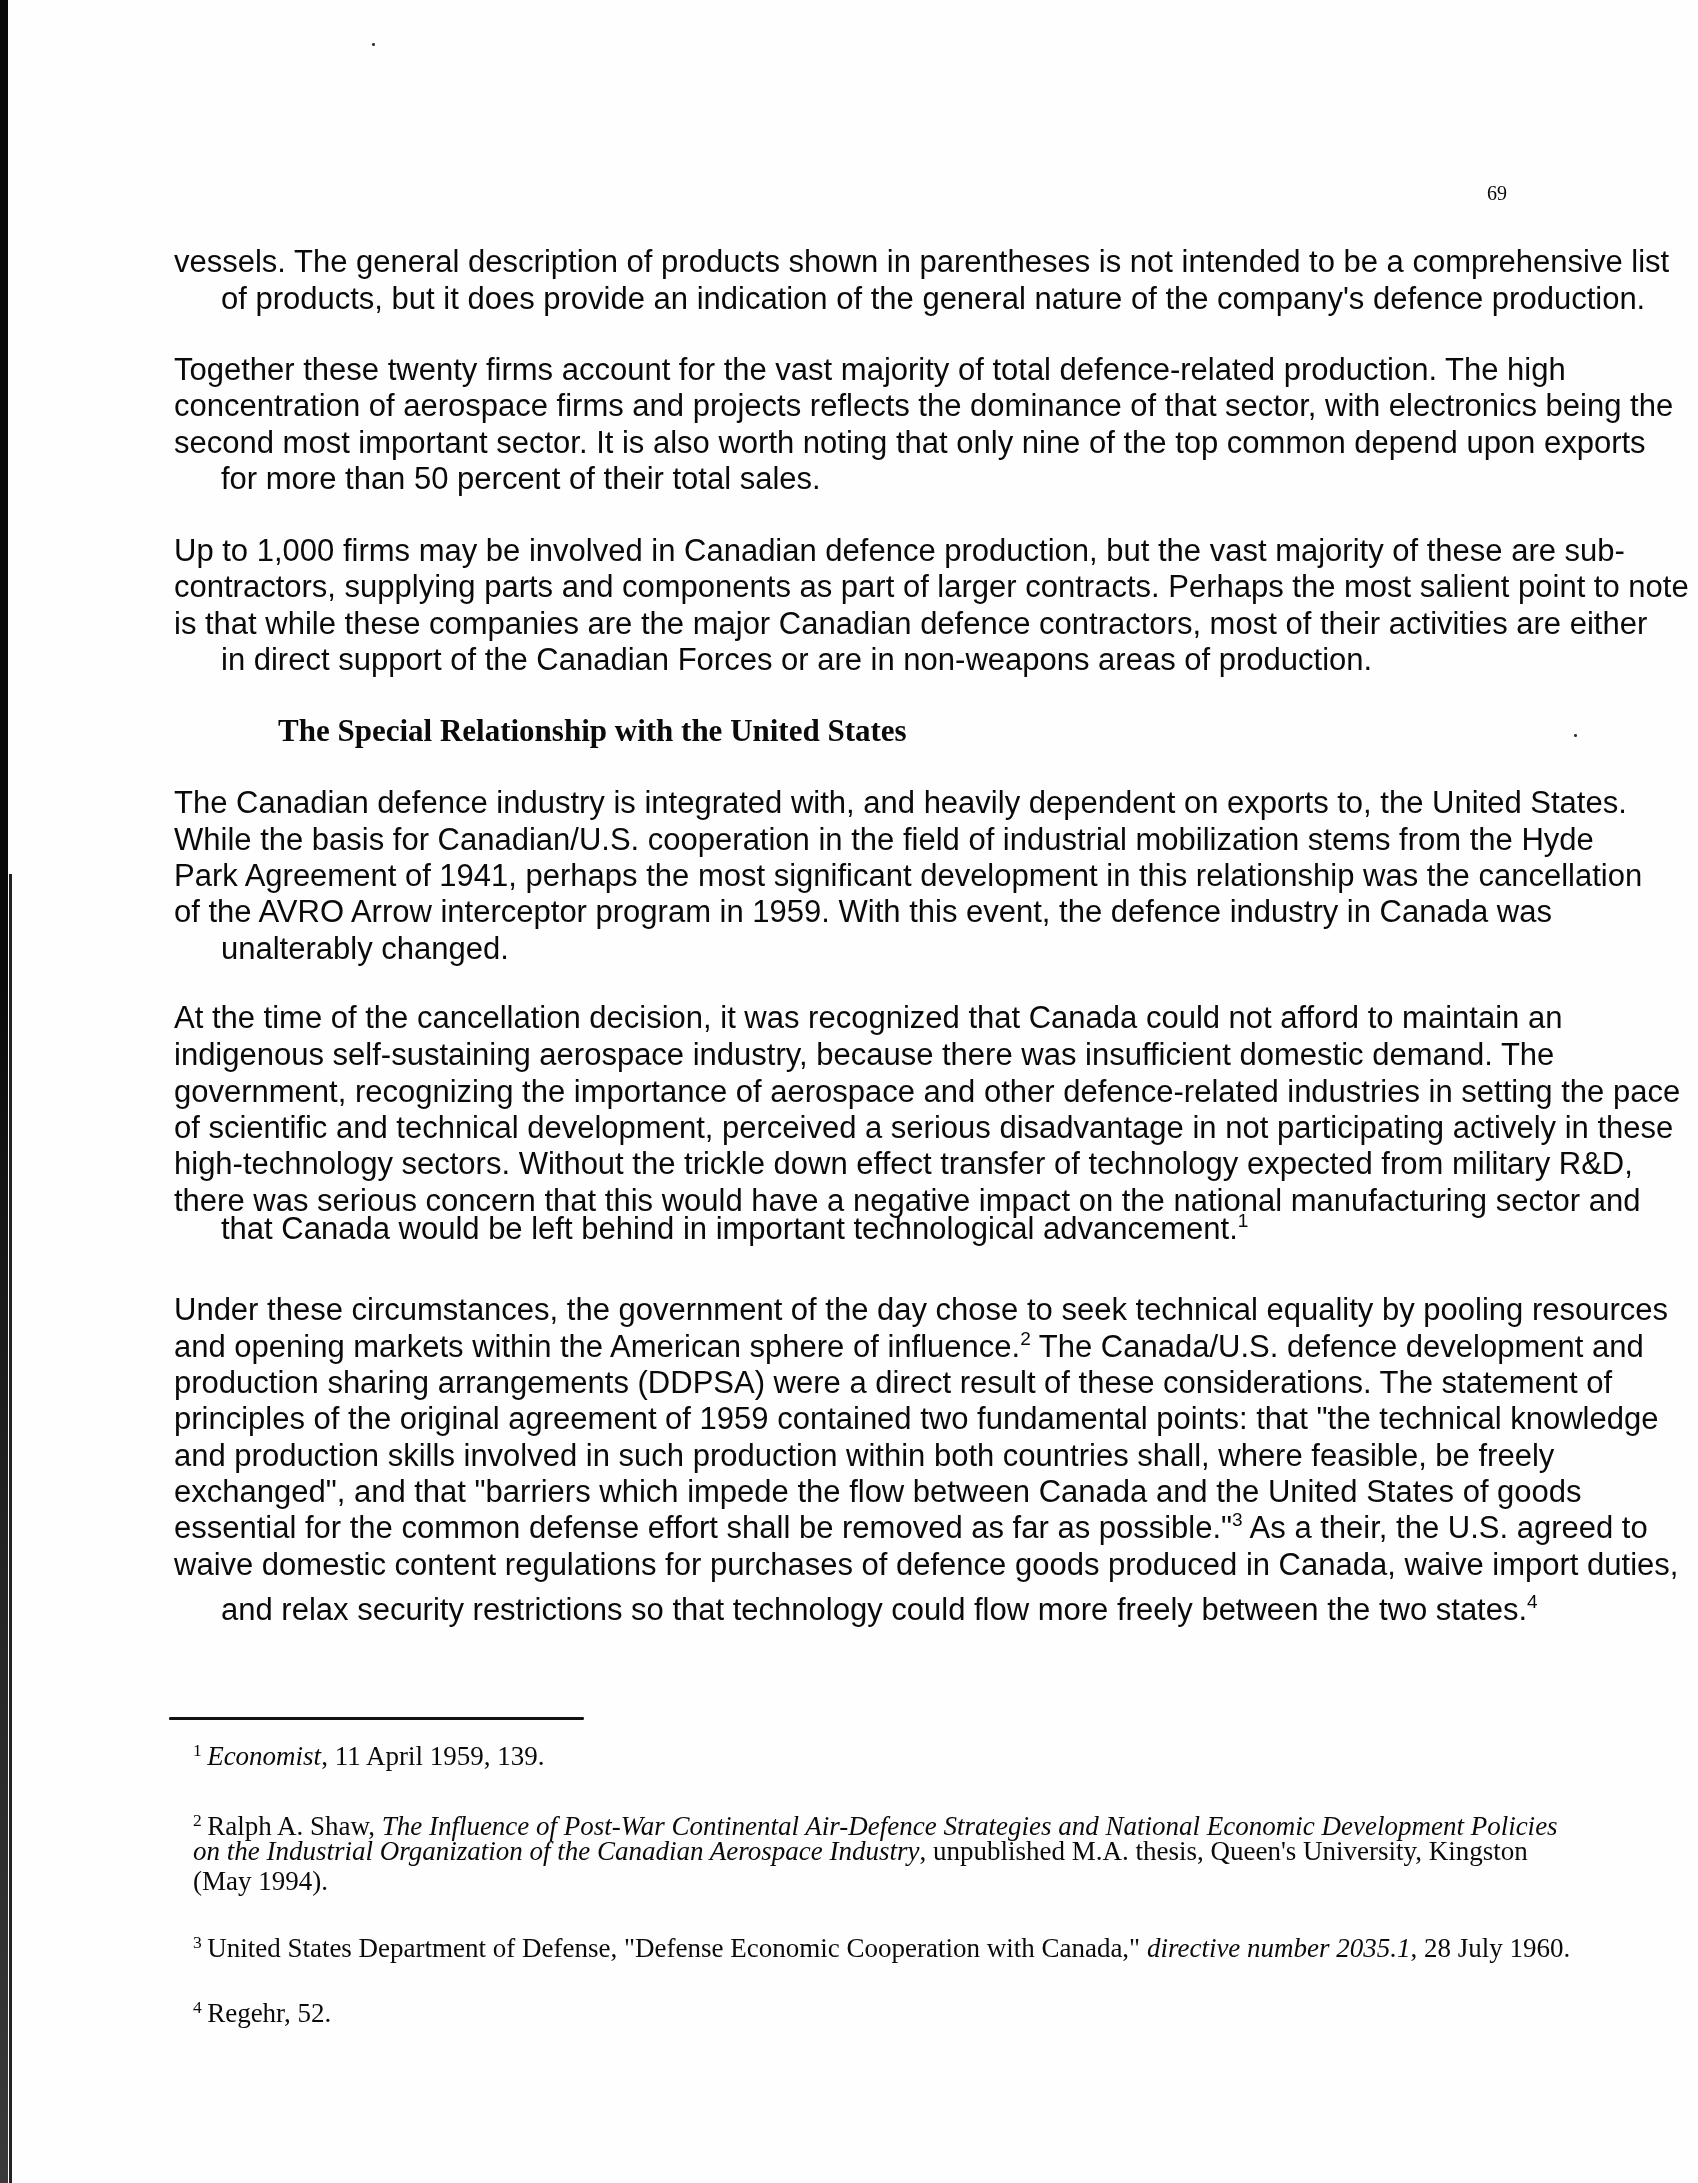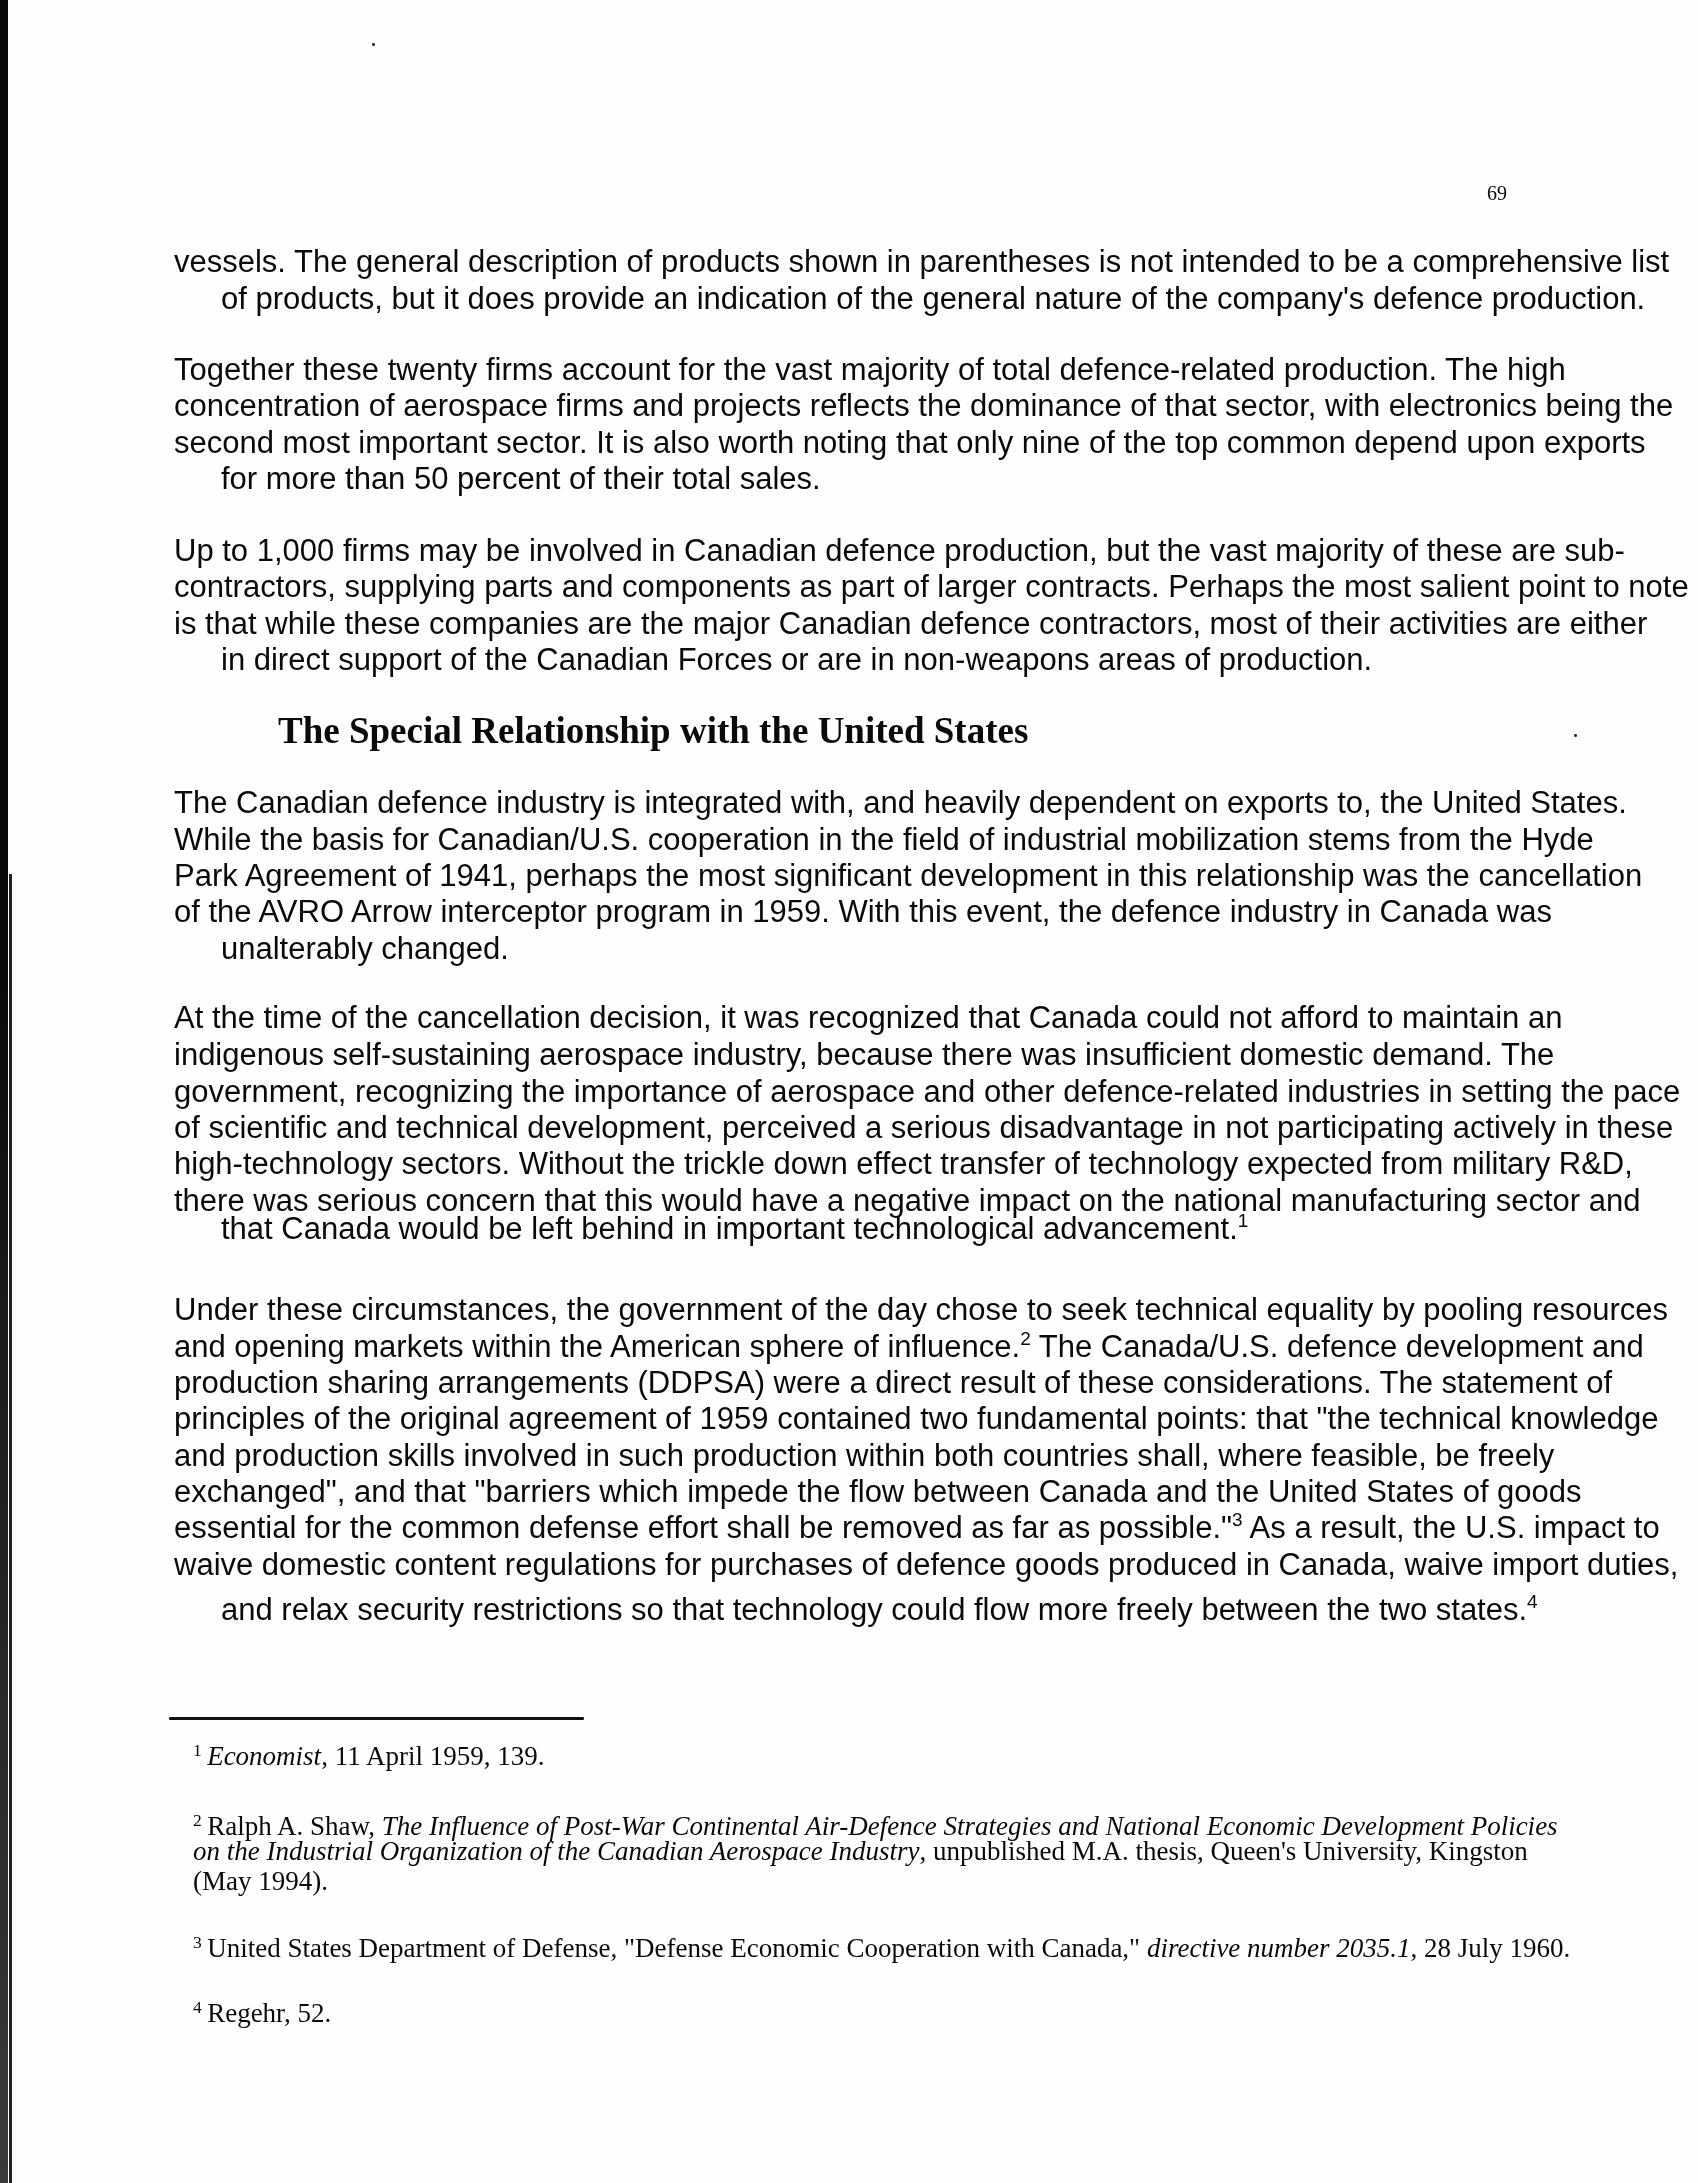--- a/index.html
+++ b/index.html
@@ -8,21 +8,21 @@
   .scan-border { position: absolute; left: 0; top: 0; width: 8px; height: 2183px;
     background: linear-gradient(to bottom, #0a0a0a 0%, #0a0a0a 45%, #1a1a1a 60%, #3a3a3a 100%); }
   .scan-border2 { position: absolute; left: 9.4px; top: 874px; width: 2.7px; height: 1309px; background: #222; }
   .line { position: absolute; left: 174px; width: 1336px; height: 38px; line-height: 38px;
     font-family: Liberation Sans, sans-serif; font-size: 31px; color: #0a0a0a;
     white-space: nowrap; text-align: justify; text-align-last: justify; overflow: visible; }
   .line.last { text-align-last: left; margin-left: 47px; }
   .pagenum { position: absolute; left: 1446px; width: 61px; top: 174px; text-align: right;
     font-family: "Liberation Serif", serif; font-size: 20px; line-height: 38px; color: #0a0a0a; }
   .heading { position: absolute; left: 278px; font-family: "Liberation Serif", serif; font-weight: bold;
-    font-size: 37px; line-height: 38px; color: #0a0a0a; white-space: nowrap; }
+    font-size: 31px; line-height: 38px; color: #0a0a0a; white-space: nowrap; }
   .rule { position: absolute; left: 169px; top: 1717px; width: 415px; height: 3.4px; background: #111; border-radius: 1.3px; }
   .fn { position: absolute; left: 169px; width: 1298px; font-family: "Liberation Serif", serif;
     font-size: 27px; line-height: 31px; height: 31px; color: #0a0a0a; white-space: nowrap; margin-left: 24px; }
   .fn .num { font-size: 17.5px; vertical-align: 9.4px; margin-right: 5.4px; }
   .fn i { font-style: italic; }
   sup.ref { font-size: 19px; vertical-align: 12px; line-height: 0; }
   .speck { position: absolute; background: #333; border-radius: 50%; }
 </style>
 </head>
 <body>
@@ -75,21 +75,21 @@
     <div class="line last" style="top:1210px"><span>that Canada would be left behind in important technological advancement.</span><sup class="ref">1</sup></div>
   </div>
 
   <div>
     <div class="line" style="top:1291px">Under these circumstances, the government of the day chose to seek technical equality by pooling resources</div>
     <div class="line" style="top:1328px"><span>and opening markets within the American sphere of influence.</span><sup class="ref">2</sup><span> The Canada/U.S. defence development and</span></div>
     <div class="line" style="top:1364px">production sharing arrangements (DDPSA) were a direct result of these considerations. The statement of</div>
     <div class="line" style="top:1400px">principles of the original agreement of 1959 contained two fundamental points: that "the technical knowledge</div>
     <div class="line" style="top:1437px">and production skills involved in such production within both countries shall, where feasible, be freely</div>
     <div class="line" style="top:1473px">exchanged", and that "barriers which impede the flow between Canada and the United States of goods</div>
-    <div class="line" style="top:1509px"><span>essential for the common defense effort shall be removed as far as possible."</span><sup class="ref">3</sup><span> As a result, the U.S. impact to</span></div>
+    <div class="line" style="top:1509px"><span>essential for the common defense effort shall be removed as far as possible."</span><sup class="ref">3</sup><span> As a their, the U.S. agreed to</span></div>
     <div class="line" style="top:1546px">waive domestic content regulations for purchases of defence goods produced in Canada, waive import duties,</div>
     <div class="line last" style="top:1591px"><span>and relax security restrictions so that technology could flow more freely between the two states.</span><sup class="ref">4</sup></div>
   </div>
 
   <div class="rule"></div>
 
   <div>
     <div class="fn" style="top:1735px">
       <span class="num">1</span><i>Economist</i><span>, 11 April 1959, 139.</span>
     </div>

